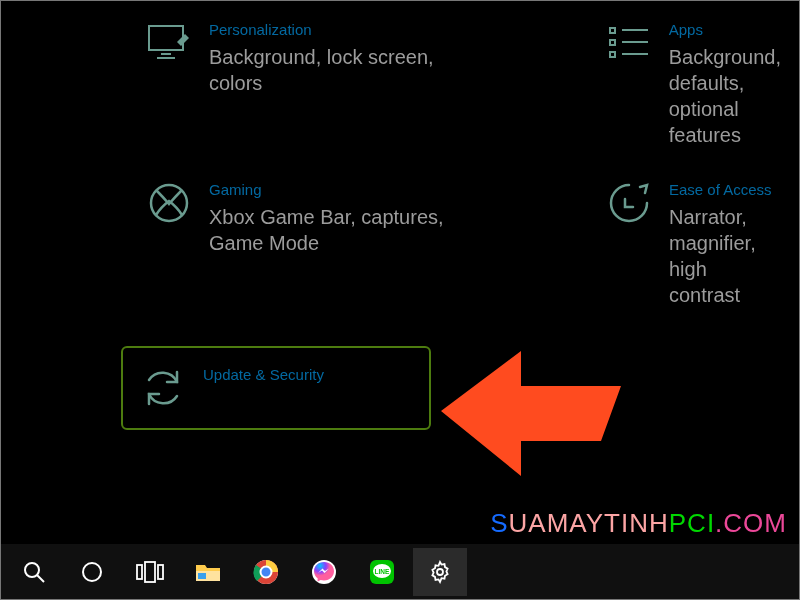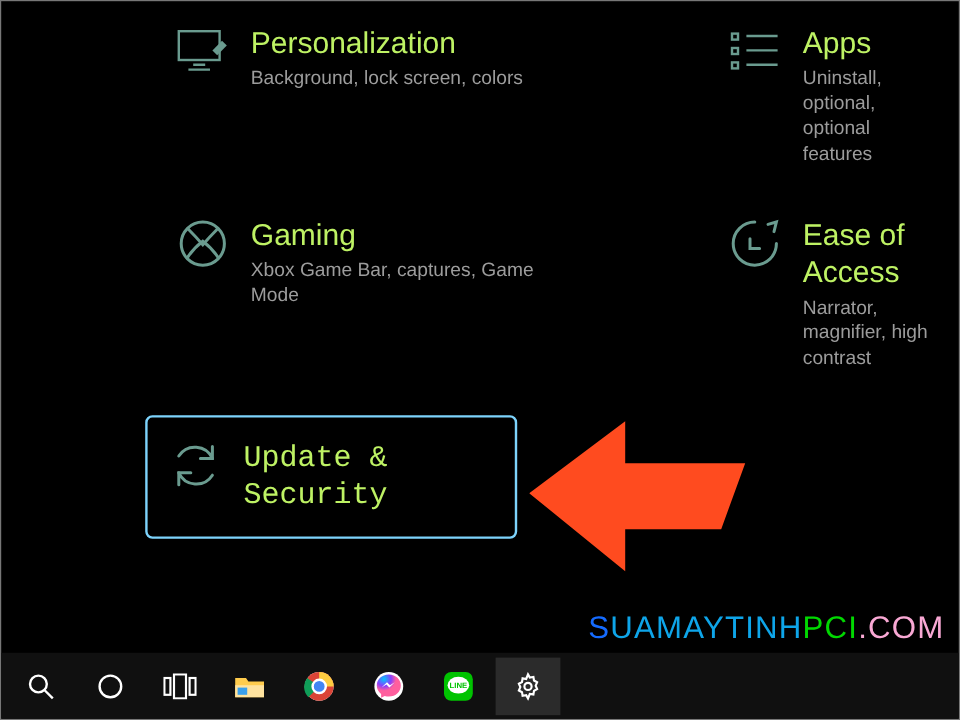--- a/index.html
+++ b/index.html
@@ -31,35 +31,34 @@
   }
   .tile .icon {
     flex: 0 0 44px;
     height: 44px;
     display: flex;
     align-items: center;
     justify-content: center;
   }
   .tile .txt { display: flex; flex-direction: column; }
   .title {
-    font-size: 25px;
+    font-size: 15px;
     font-weight: 400;
-    color: #bef264;
+    color: #0369a1;
     line-height: 1.25;
   }
   .desc {
-    font-size: 16px;
+    font-size: 20px;
     color: #9c9c9c;
     margin-top: 4px;
     line-height: 1.3;
   }
   .highlight {
-    border: 2px solid #7dd3fc;
+    border: 2px solid #4d7c0f;
     border-radius: 6px;
-    font-family: Liberation Mono, monospace;
   }
   
   #personalization { left: 128px; top: 8px; width: 350px; }
   #apps { left: 588px; top: 8px; width: 210px; justify-content: flex-end; }
   #gaming { left: 128px; top: 168px; width: 350px; }
   #ease { left: 588px; top: 168px; width: 210px; }
   #update { left: 120px; top: 345px; width: 310px; padding: 18px; }
 
   
   .arrow {
@@ -76,23 +75,23 @@
     position: absolute;
     bottom: 60px;
     right: 12px;
     font-family: Impact, "Arial Black", sans-serif;
     font-size: 26px;
     letter-spacing: 1px;
     pointer-events: none;
     white-space: nowrap;
   }
   .wm-s { color: #156bff; }
-  .wm-rest { color: #0ea5e9; }
+  .wm-rest { color: #fca5a5; }
   .wm-pci { color: #00d800; margin-top: 45px; }
-  .wm-com { color: #f9a8d4; }
+  .wm-com { color: #ec4899; }
 
   
   .taskbar {
     position: absolute;
     left: 0; right: 0; bottom: 0;
     height: 55px;
     background: #101010;
     display: flex;
     align-items: center;
     padding: 0 6px;
@@ -135,21 +134,21 @@
         <rect x="2" y="3" width="5" height="5" fill="none"></rect>
         <rect x="2" y="15" width="5" height="5" fill="none"></rect>
         <rect x="2" y="27" width="5" height="5" fill="none"></rect>
         <line x1="14" y1="5" x2="40" y2="5"></line>
         <line x1="14" y1="17" x2="40" y2="17"></line>
         <line x1="14" y1="29" x2="40" y2="29"></line>
       </svg>
     </span>
     <div class="txt">
       <span class="title">Apps</span>
-      <span class="desc">Uninstall, optional, optional features</span>
+      <span class="desc">Background, defaults, optional features</span>
     </div>
   </div>
 
   <div id="gaming" class="tile">
     <span class="icon">
       <svg width="44" height="44" viewBox="0 0 44 44">
         <circle cx="22" cy="22" r="18" fill="none" stroke="#6a9b8f" stroke-width="2.5"></circle>
         <path d="M10 10 C16 16 22 23 22 23 C22 23 28 16 34 10" fill="none" stroke="#6a9b8f" stroke-width="2.5" stroke-linecap="round"></path>
         <path d="M9 34 C14 26 22 20 22 20 C22 20 30 26 35 34" fill="none" stroke="#6a9b8f" stroke-width="2.5" stroke-linecap="round"></path>
       </svg>

